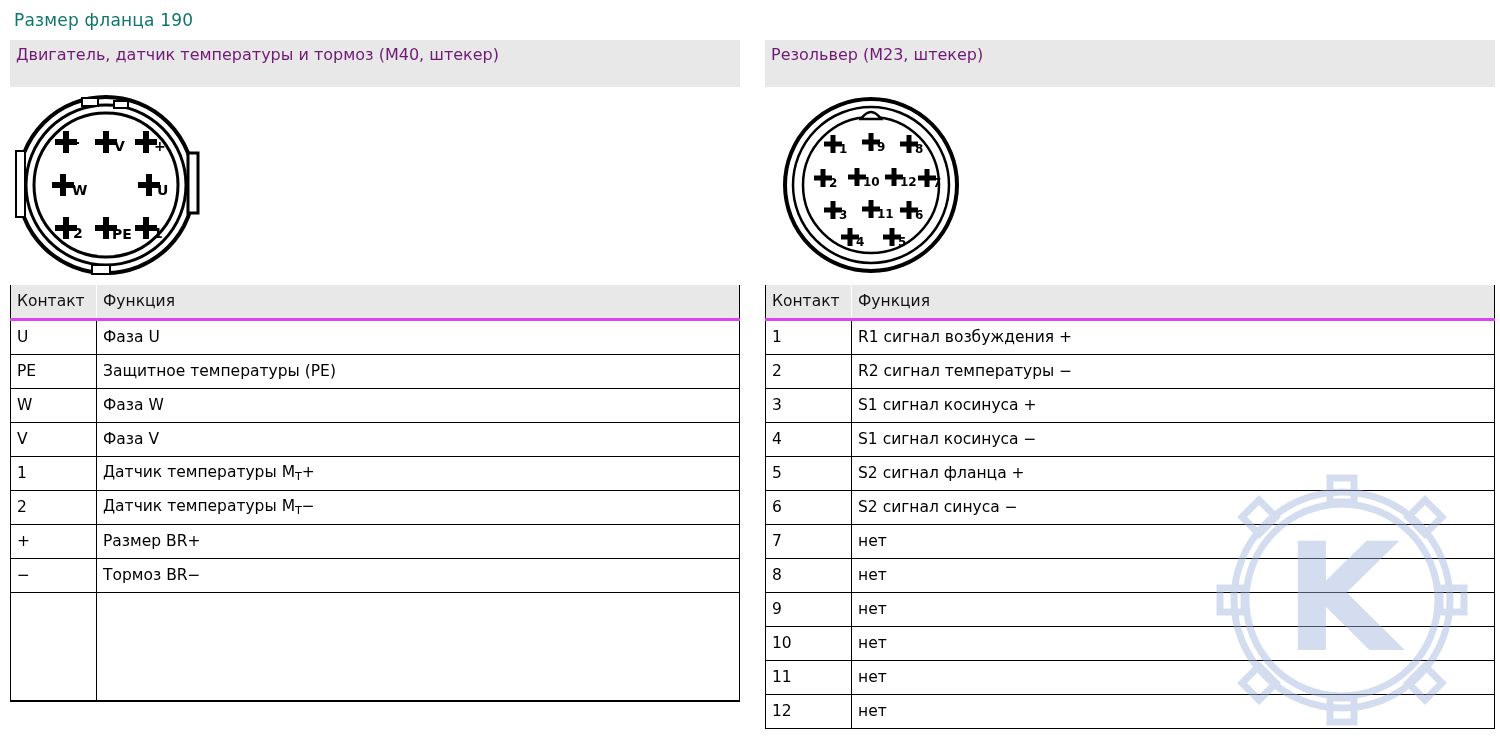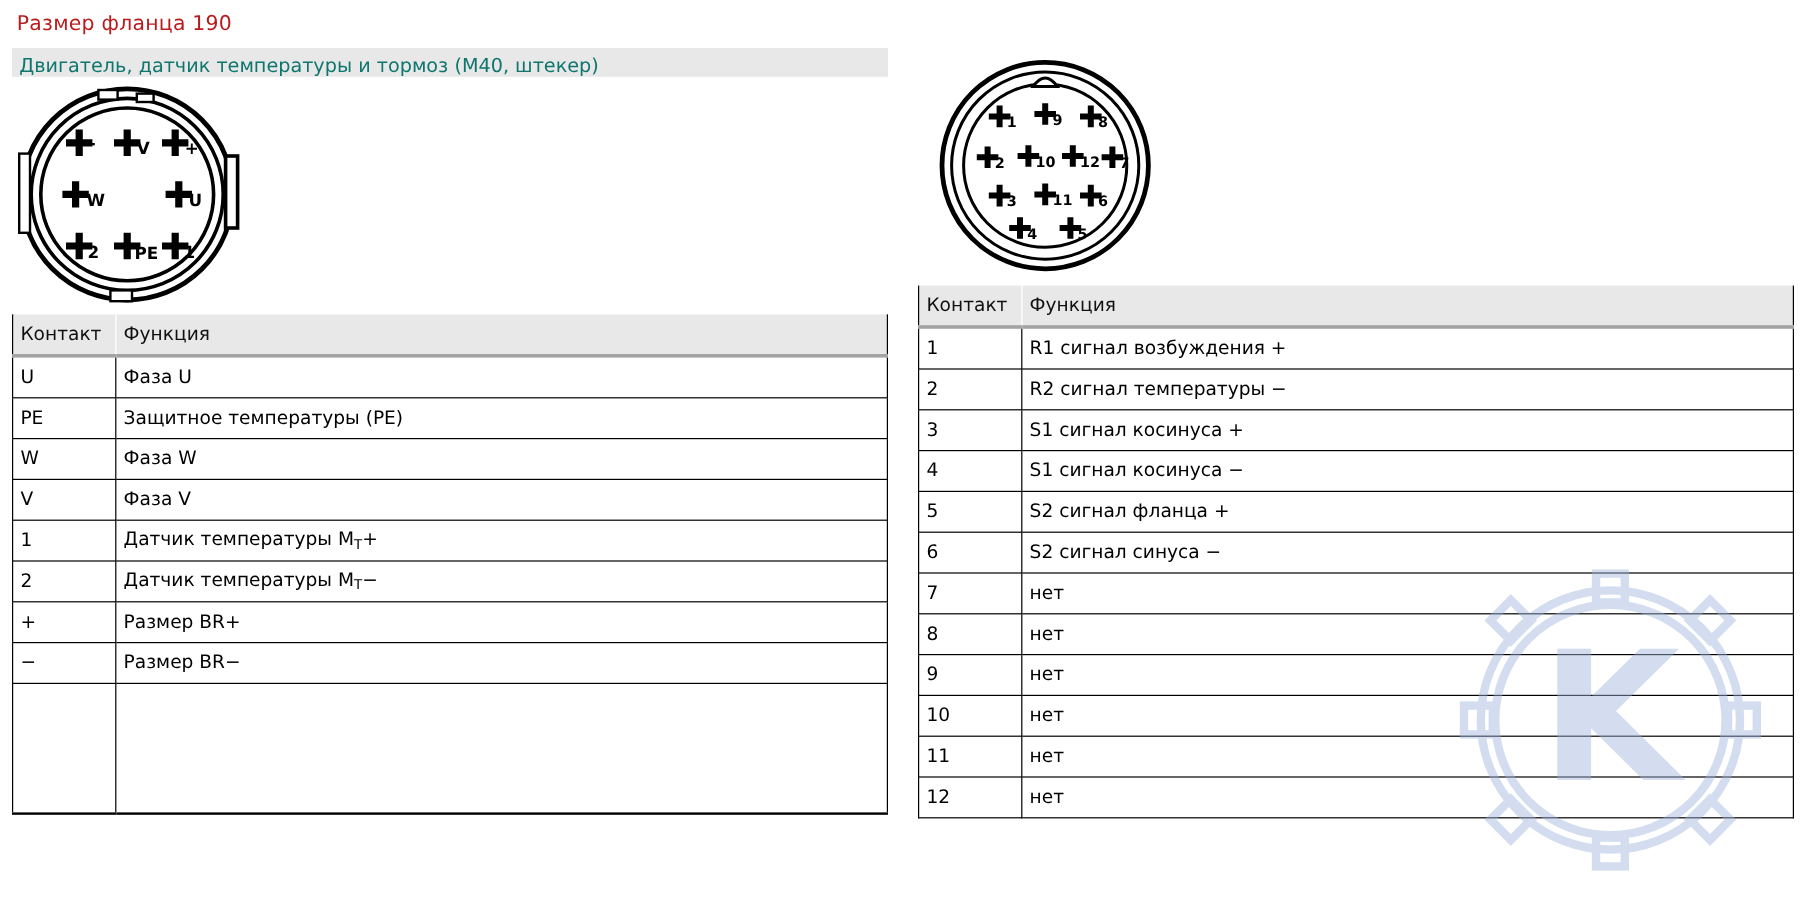--- a/index.html
+++ b/index.html
@@ -20,39 +20,39 @@
     position: relative;
     width: 1500px;
     height: 750px;
   }
 
   .doc-title {
     position: absolute;
     left: 14px;
     top: 10px;
     font-size: 17px;
-    color: #b91c1c;
+    color: #0f766e;
     letter-spacing: 0.2px;
   }
 
   
   .col {
     position: absolute;
     top: 40px;
   }
   .col-left  { left: 10px;  width: 730px; }
   .col-right { left: 765px; width: 730px; }
 
   .col-header {
     background: #e8e8e8;
-    height: 24px;
+    height: 47px;
     line-height: 30px;
     padding-left: 6px;
     font-size: 16px;
-    color: #0f766e;
+    color: #701a75;
     white-space: nowrap;
   }
 
   
   .connector-area {
     height: 198px;
     position: relative;
   }
 
   .connector-svg {
@@ -69,21 +69,21 @@
     font-size: 15.5px;
   }
   table.pin-table col.c1 { width: 86px; }
 
   table.pin-table th {
     background: #e8e8e8;
     text-align: left;
     font-weight: normal;
     font-size: 15.5px;
     padding: 4px 0 5px 6px;
-    border-bottom: 3px solid #a3a3a3;
+    border-bottom: 3px solid #d946ef;
     color: #111;
     height: 24px;
   }
   table.pin-table th.thin-sep {
     border-right: 1px solid #ffffff;
   }
   table.pin-table td {
     padding: 3px 0 4px 6px;
     border-bottom: 1.5px solid #000;
     height: 26px;
@@ -217,32 +217,33 @@
         <tr>
           <td class="pin outer-left-border">2</td>
           <td class="outer-right-border">Датчик температуры M<sub>T</sub>−</td>
         </tr>
         <tr>
           <td class="pin outer-left-border">+</td>
           <td class="outer-right-border">Размер BR+</td>
         </tr>
         <tr>
           <td class="pin outer-left-border">−</td>
-          <td class="outer-right-border">Размер BR−</td>
+          <td class="outer-right-border">Тормоз BR−</td>
         </tr>
         <tr class="filler">
           <td class="pin outer-left-border"></td>
           <td class="outer-right-border"></td>
         </tr>
       </tbody>
     </table>
   </div>
 
   <div class="col col-right">
 
+    <div class="col-header">Резольвер (M23, штекер)</div>
 
     <div class="connector-area">
       <svg class="connector-svg" style="left:0px" width="200" height="196" viewBox="0 0 200 196">
         <g transform="translate(10,0)">
           <circle cx="96" cy="96" r="86" fill="#ffffff" stroke="#000" stroke-width="4"></circle>
           <circle cx="96" cy="96" r="78" fill="#ffffff" stroke="#000" stroke-width="2.5"></circle>
           <circle cx="96" cy="96" r="68" fill="#ffffff" stroke="#000" stroke-width="2.5"></circle>
 
           <path d="M86 30 Q96 16 106 30 Z" fill="#ffffff" stroke="#000" stroke-width="2.5"></path>
 

